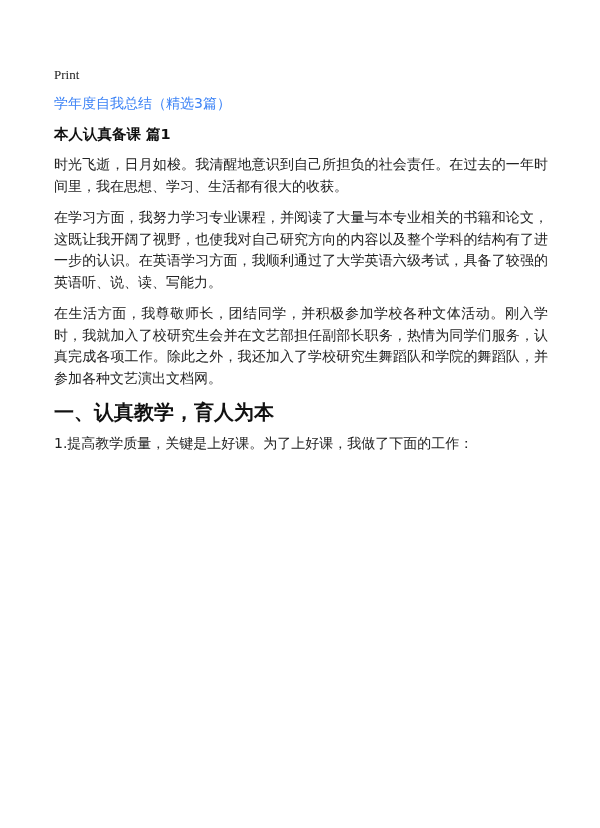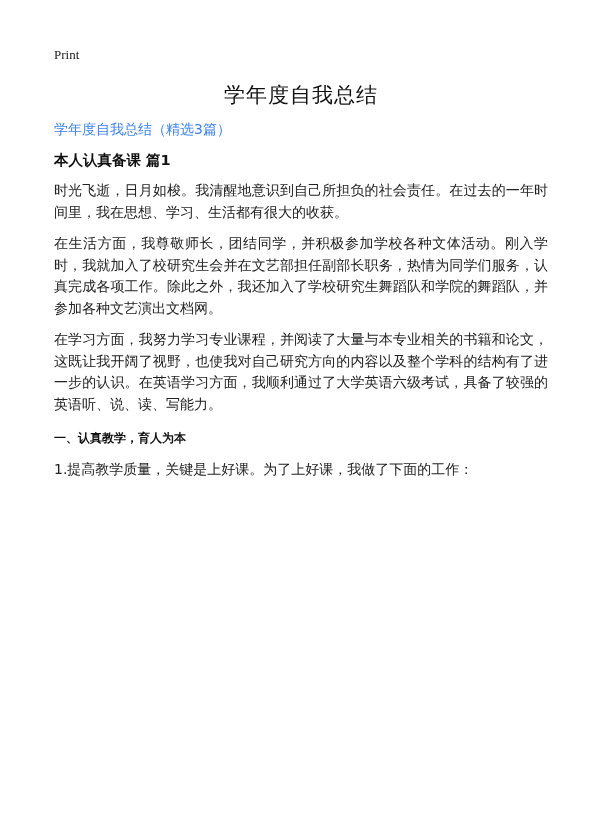--- a/index.html
+++ b/index.html
@@ -12,21 +12,21 @@
       height: 828px;
       overflow: hidden;
       color: #1a1a1a;
       font-family: "DejaVu Sans", "Liberation Sans", sans-serif;
     }
     .page {
       position: relative;
       width: 600px;
       height: 828px;
       box-sizing: border-box;
-      padding: 44px 52px 0 54px;
+      padding: 64px 52px 0 54px;
     }
     .print-link {
       font-family: "Liberation Serif", "DejaVu Serif", serif;
       font-size: 13px;
       color: #222;
       text-decoration: none;
       display: inline-block;
       height: 18px;
       line-height: 18px;
       cursor: pointer;
@@ -58,44 +58,43 @@
       line-height: 21.5px;
       margin: 10px 0 0 0;
       color: #222;
       text-align: justify;
       word-break: break-all;
     }
     .para.first-after-heading {
       margin-top: 9px;
     }
     .sub-heading {
-      font-size: 12px;
+      font-size: 20px;
       font-weight: bold;
       margin: 12px 0 0 0;
       line-height: 22px;
       color: #111;
     }
   </style>
 </head>
 <body>
 
 <div class="page">
 
   <a class="print-link">Print</a>
 
-  <h1 class="doc-title">学年度自我总结</h1>
 
   <div class="subtitle">学年度自我总结（精选3篇）</div>
 
   
   <div>
     <div class="section-heading">本人认真备课 篇1</div>
     <p class="para first-after-heading">时光飞逝，日月如梭。我清醒地意识到自己所担负的社会责任。在过去的一年时间里，我在思想、学习、生活都有很大的收获。</p>
+    <p class="para">在学习方面，我努力学习专业课程，并阅读了大量与本专业相关的书籍和论文，这既让我开阔了视野，也使我对自己研究方向的内容以及整个学科的结构有了进一步的认识。在英语学习方面，我顺利通过了大学英语六级考试，具备了较强的英语听、说、读、写能力。</p>
     <p class="para">在生活方面，我尊敬师长，团结同学，并积极参加学校各种文体活动。刚入学时，我就加入了校研究生会并在文艺部担任副部长职务，热情为同学们服务，认真完成各项工作。除此之外，我还加入了学校研究生舞蹈队和学院的舞蹈队，并参加各种文艺演出文档网。</p>
-    <p class="para">在学习方面，我努力学习专业课程，并阅读了大量与本专业相关的书籍和论文，这既让我开阔了视野，也使我对自己研究方向的内容以及整个学科的结构有了进一步的认识。在英语学习方面，我顺利通过了大学英语六级考试，具备了较强的英语听、说、读、写能力。</p>
   </div>
 
   
   <div>
 
     <div>
       <div class="sub-heading">一、认真教学，育人为本</div>
       <p class="para">1.提高教学质量，关键是上好课。为了上好课，我做了下面的工作：</p>
     </div>
   </div>

